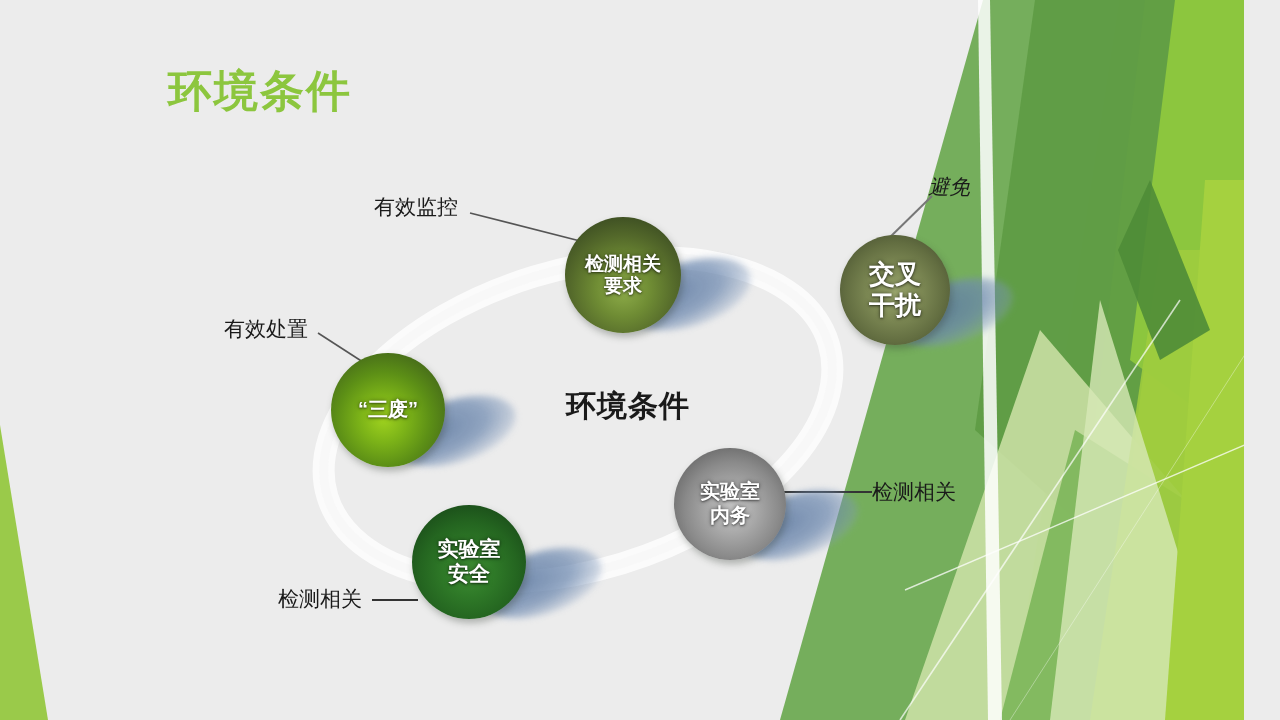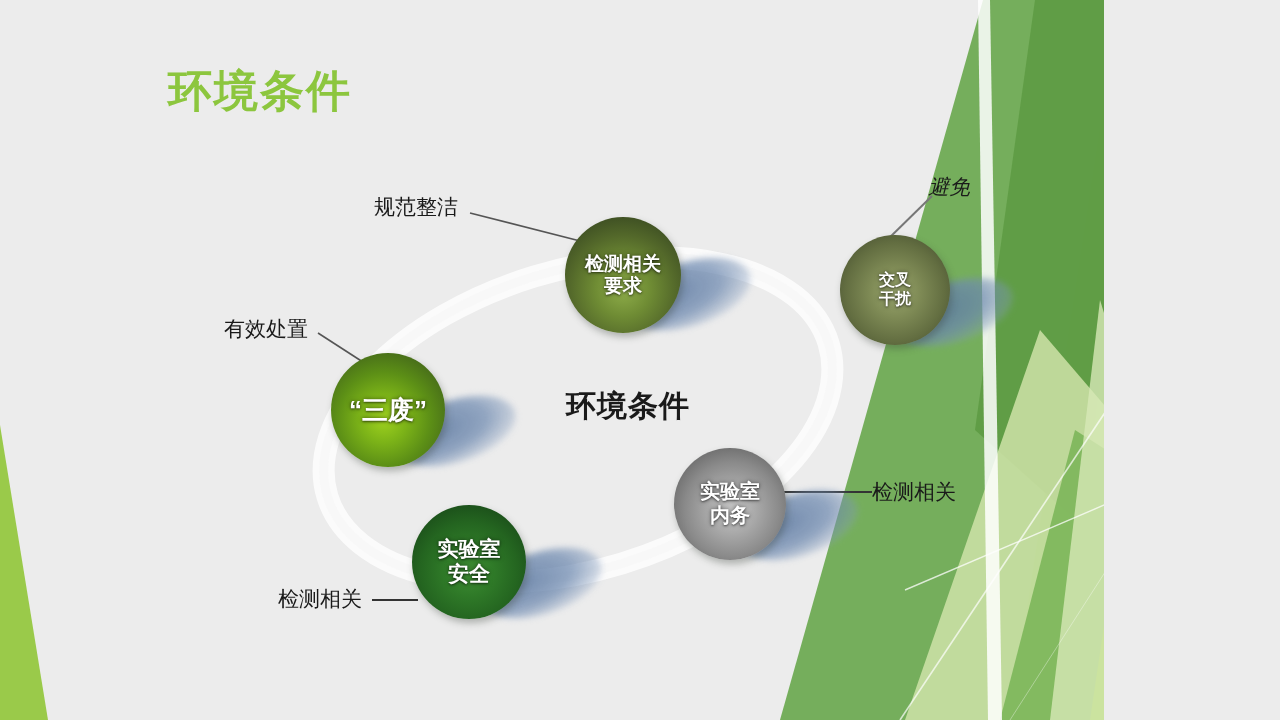--- a/index.html
+++ b/index.html
@@ -2,21 +2,21 @@
 <html><head>
 <meta charset="utf-8">
 <style>
   html,body{margin:0;padding:0;}
   body{
     width:1280px;height:720px;overflow:hidden;
     background:#ececec;
     font-family:"Liberation Sans","DejaVu Sans",sans-serif;
     position:relative;
   }
-  #slide{position:absolute;left:0;top:0;width:1104px;height:720px;overflow:hidden;}
+  #slide{position:absolute;left:0;top:0;width:1244px;height:720px;overflow:hidden;}
 
   .bg-svg{position:absolute;left:0;top:0;width:1280px;height:720px;}
 
   
   #title{
     position:absolute;left:168px;top:62px;
     font-size:44px;font-weight:bold;letter-spacing:2px;
     color:#8CC63E;
     white-space:nowrap;
   }
@@ -110,31 +110,31 @@
     <div class="ball g-olive" style="left:565px;top:217px;width:116px;height:116px;font-size:19px;">
       <div>
         <span>检测相关</span>
         <span>要求</span>
       </div>
     </div>
   </div>
 
   <div class="node">
     <div class="shadow" style="left:893px;top:282px;width:122px;height:60px;"></div>
-    <div class="ball g-drab" style="left:840px;top:235px;width:110px;height:110px;font-size:16px;">
+    <div class="ball g-drab" style="left:840px;top:235px;width:110px;height:110px;font-size:26px;">
       <div>
         <span>交叉</span>
         <span>干扰</span>
       </div>
     </div>
   </div>
 
   <div class="node">
     <div class="shadow" style="left:392px;top:400px;width:126px;height:62px;"></div>
-    <div class="ball g-bright" style="left:331px;top:353px;width:114px;height:114px;font-size:26px;">
+    <div class="ball g-bright" style="left:331px;top:353px;width:114px;height:114px;font-size:20px;">
       <div>
         <span>“三废”</span>
       </div>
     </div>
   </div>
 
   <div class="node">
     <div class="shadow" style="left:478px;top:552px;width:126px;height:62px;"></div>
     <div class="ball g-dark" style="left:412px;top:505px;width:114px;height:114px;font-size:21px;">
       <div>
@@ -149,19 +149,19 @@
     <div class="ball g-gray" style="left:674px;top:448px;width:112px;height:112px;font-size:20px;">
       <div>
         <span>实验室</span>
         <span>内务</span>
       </div>
     </div>
   </div>
 
   <div id="center-label">环境条件</div>
 
-  <div class="callout" style="left:374px;top:193px;">规范整洁</div>
+  <div class="callout" style="left:374px;top:193px;">有效监控</div>
   <div class="callout" style="left:928px;top:173px;font-style:italic;">避免</div>
   <div class="callout" style="left:224px;top:315px;">有效处置</div>
   <div class="callout" style="left:872px;top:478px;">检测相关</div>
   <div class="callout" style="left:278px;top:585px;">检测相关</div>
 
 </div>
 
 </body></html>

